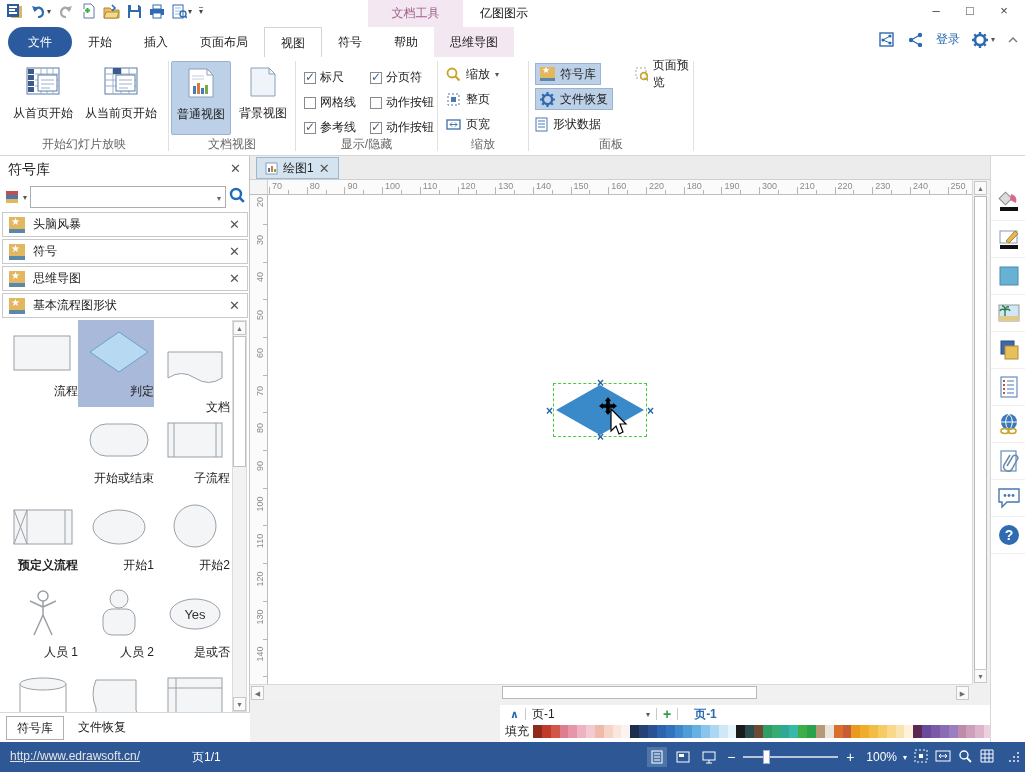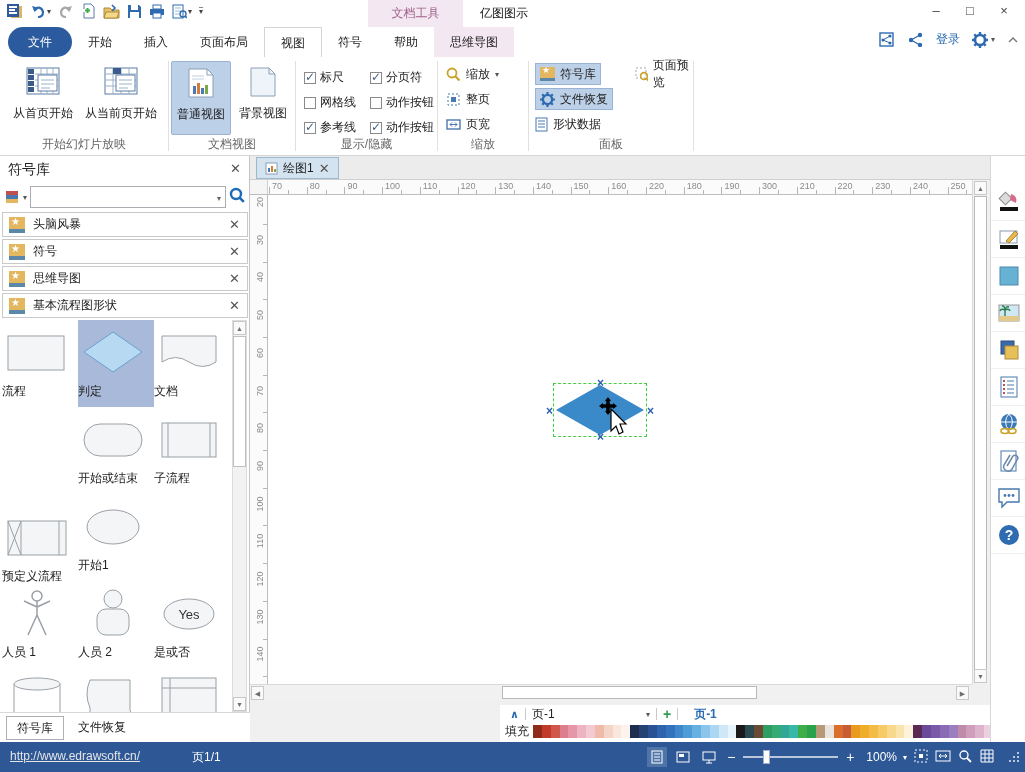--- a/index.html
+++ b/index.html
@@ -59,21 +59,21 @@
   .search-input { flex:1; height:22px; border:1px solid #abadb3; background:#fff; position:relative; }
   .search-input .dd { position:absolute; right:4px; top:7px; font-size:8px; color:#666; }
   .sections { position:absolute; left:2px; top:56px; width:246px; }
   .sec { height:25px; border:1px solid #c9c9c9; background:#fff; margin-bottom:2px; position:relative; display:flex; align-items:center; }
   .sec .star { width:16px; height:16px; margin-left:6px; position:relative; background:#e2b75f; }
   .sec .star::before { content:"★"; position:absolute; left:2px; top:-1px; color:#fff; font-size:10px; }
   .sec .star::after { content:""; position:absolute; left:0; bottom:0; width:100%; height:4px; background:#5b87a8; }
   .sec .slabel { margin-left:8px; color:#222; }
   .sec .xbtn { position:absolute; right:7px; top:4px; }
   .gallery { position:absolute; left:0; top:164px; width:231px; height:392px; overflow:hidden; }
-  .gcell { position:absolute; width:76px; height:87px; text-align:left; }
+  .gcell { position:absolute; width:76px; height:87px; text-align:right; }
   .gcell.sel { background:#a9b9d9; }
   .gcell svg { margin-top:6px; }
   .gcell .gl { margin-top:2px; color:#222; }
   .gscroll { position:absolute; right:2px; top:164px; width:15px; height:392px; background:#f2f2f2; border:1px solid #dcdcdc; }
   .sbtn { position:absolute; left:0; width:13px; height:14px; background:#fafafa; border:1px solid #c8c8c8; color:#707070; font-size:7px; text-align:center; line-height:13px; }
   .gthumb { position:absolute; left:0px; top:15px; width:13px; height:131px; background:#fff; border:1px solid #c0c0c0; }
   .lp-tabs { position:absolute; left:0; top:556px; width:250px; height:30px; border-top:1px solid #d8d8d8; background:#fff; }
   .lp-tab { position:absolute; top:3px; height:24px; line-height:22px; padding:0 10px; color:#222; }
   .lp-tab.active { border:1px solid #b0b0b0; background:#fff; }
 
@@ -454,37 +454,40 @@
         <span class="xbtn">✕</span>
       </div>
     </div>
   <div class="gallery" id="gallery">
       <div class="gcell" style="left: 2px; top: 0px;"><svg width="70" height="52">
           <rect x="6" y="10" width="56" height="34" fill="#f4f5f6" stroke="#9aa0a6"></rect>
         </svg><div class="gl">流程</div></div>
       <div class="gcell sel" style="left: 78px; top: 0px;"><svg width="70" height="52">
           <polygon points="35,6 64,26 35,46 6,26" fill="#b8d9f2" stroke="#6aa0cf"></polygon>
         </svg><div class="gl">判定</div></div>
-      <div class="gcell" style="left: 154px; top: 0px;"><svg width="70" height="52">
+      <div class="gcell" style="left: 154px; top: 16px;"><svg width="70" height="52">
           <path d="M8 10 h54 v26 q-13.5 9 -27 0 q-13.5 -9 -27 0 z" fill="#f4f5f6" stroke="#9aa0a6"></path>
         </svg><div class="gl">文档</div></div>
       <div class="gcell" style="left: 154px; top: 87px;"><svg width="70" height="52">
           <rect x="8" y="10" width="54" height="34" fill="#f4f5f6" stroke="#9aa0a6"></rect>
           <path d="M14 10 v34 M56 10 v34" stroke="#9aa0a6"></path>
         </svg><div class="gl">子流程</div></div>
       <div class="gcell" style="left: 78px; top: 87px;"><svg width="70" height="52">
           <rect x="6" y="11" width="58" height="32" rx="16" fill="#f4f5f6" stroke="#9aa0a6"></rect>
         </svg><div class="gl">开始或结束</div></div>
-      <div class="gcell" style="left: 2px; top: 185px;"><svg width="70" height="52">
+      <div class="gcell" style="left: 2px; top: 174px; font-weight: bold;"><svg width="70" height="52">
           <rect x="6" y="10" width="58" height="34" fill="#f4f5f6" stroke="#9aa0a6"></rect>
           <path d="M6 10 L19 44 M19 10 L6 44 M19 10 v34 M57 10 v34" stroke="#9aa0a6"></path>
         </svg><div class="gl">预定义流程</div></div>
       <div class="gcell" style="left: 78px; top: 174px;"><svg width="70" height="52">
           <ellipse cx="35" cy="27" rx="26" ry="17" fill="#f4f5f6" stroke="#9aa0a6"></ellipse>
         </svg><div class="gl">开始1</div></div>
+      <div class="gcell" style="left: 154px; top: 174px;"><svg width="70" height="52">
+          <circle cx="35" cy="26" r="21" fill="#f4f5f6" stroke="#9aa0a6"></circle>
+        </svg><div class="gl">开始2</div></div>
       <div class="gcell" style="left: 2px; top: 261px;"><svg width="70" height="52">
           <g fill="none" stroke="#9aa0a6" stroke-width="1.5">
             <circle cx="35" cy="9" r="5"></circle>
             <path d="M35 14 v14 M35 20 L22 14 M35 20 L48 14 M35 28 L26 48 M35 28 L44 48"></path>
           </g>
         </svg><div class="gl">人员 1</div></div>
       <div class="gcell" style="left: 78px; top: 261px;"><svg width="70" height="52">
           <circle cx="35" cy="12" r="9" fill="#f4f5f6" stroke="#9aa0a6"></circle>
           <rect x="19" y="22" width="32" height="26" rx="9" fill="#f4f5f6" stroke="#9aa0a6"></rect>
         </svg><div class="gl">人员 2</div></div>

